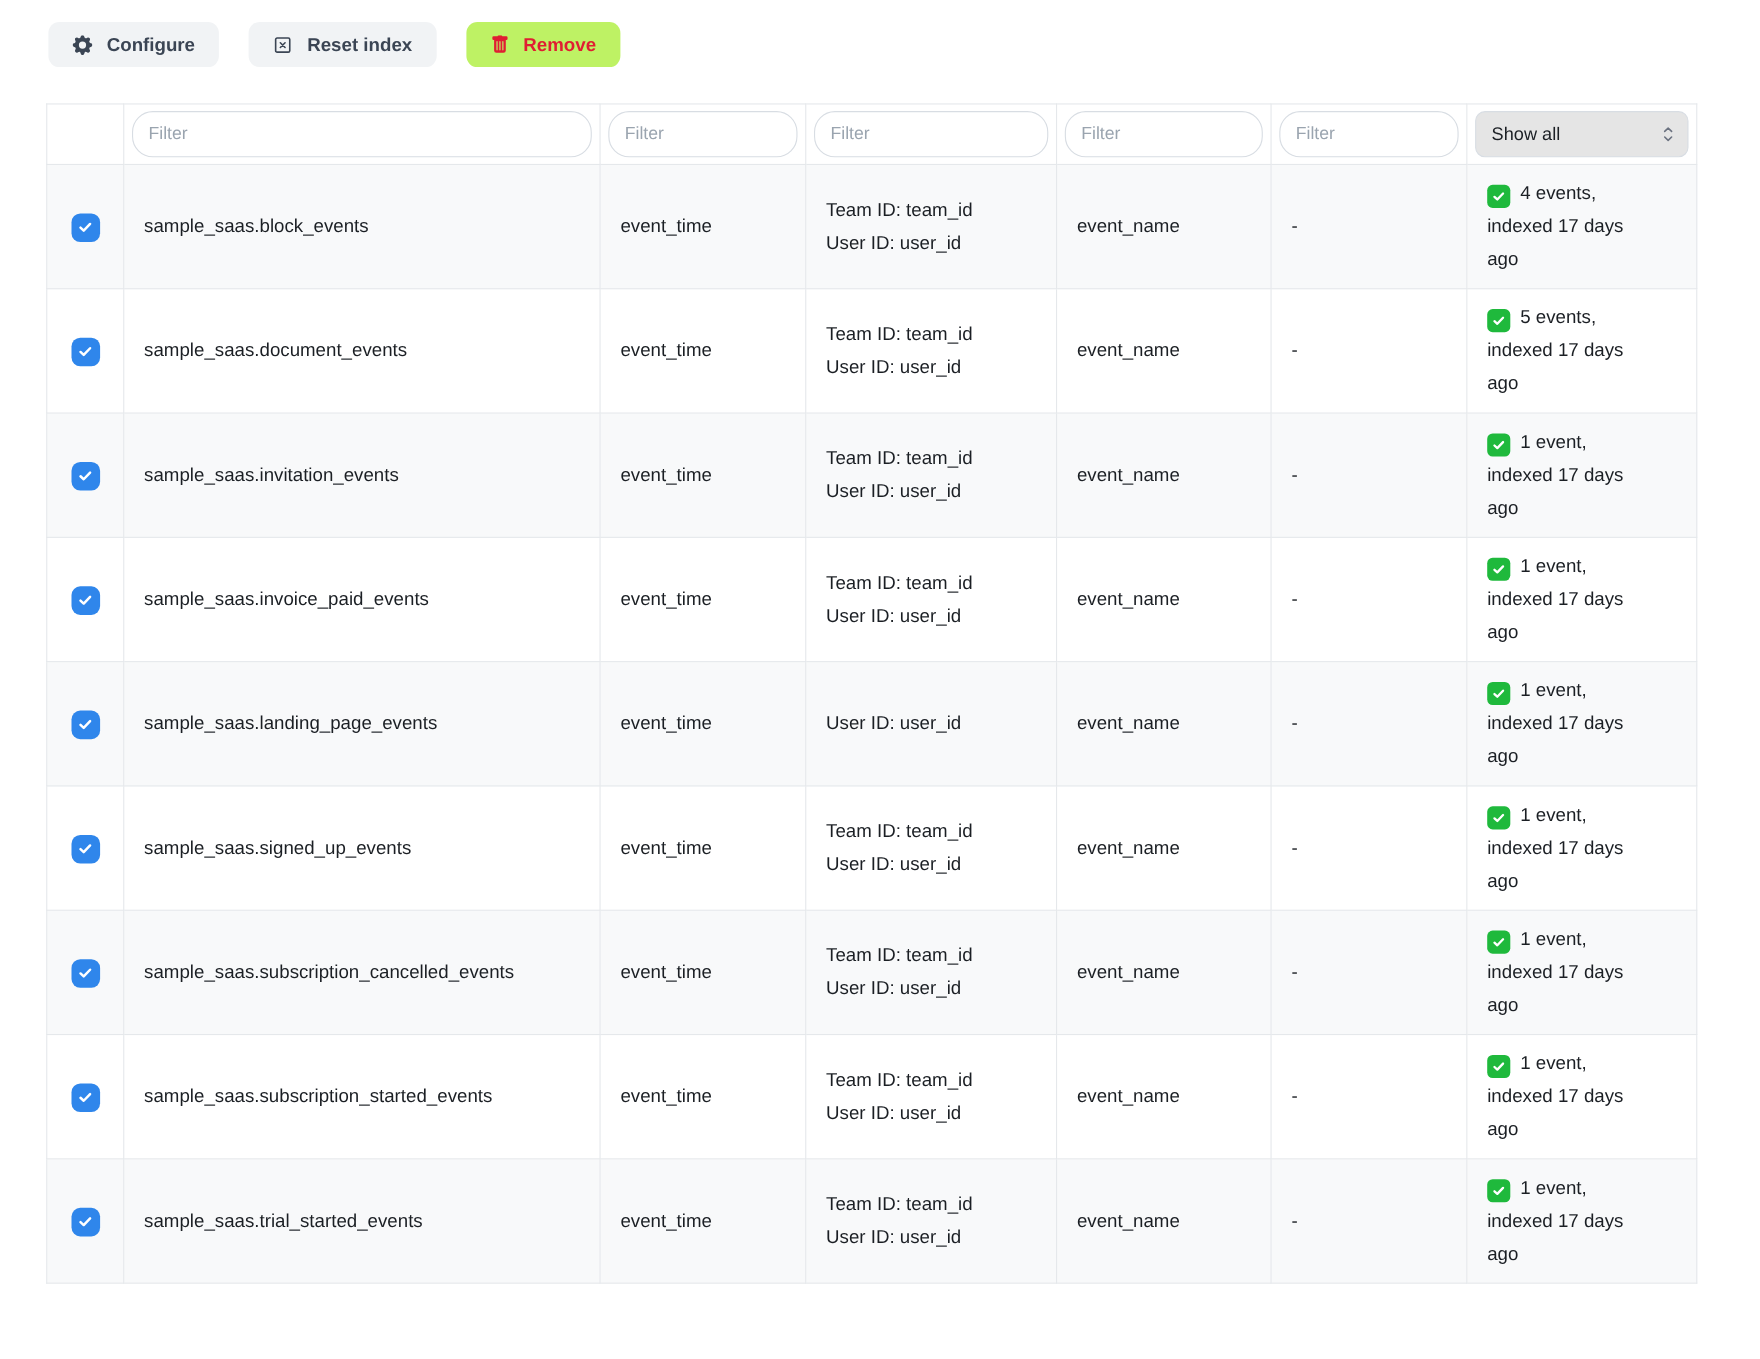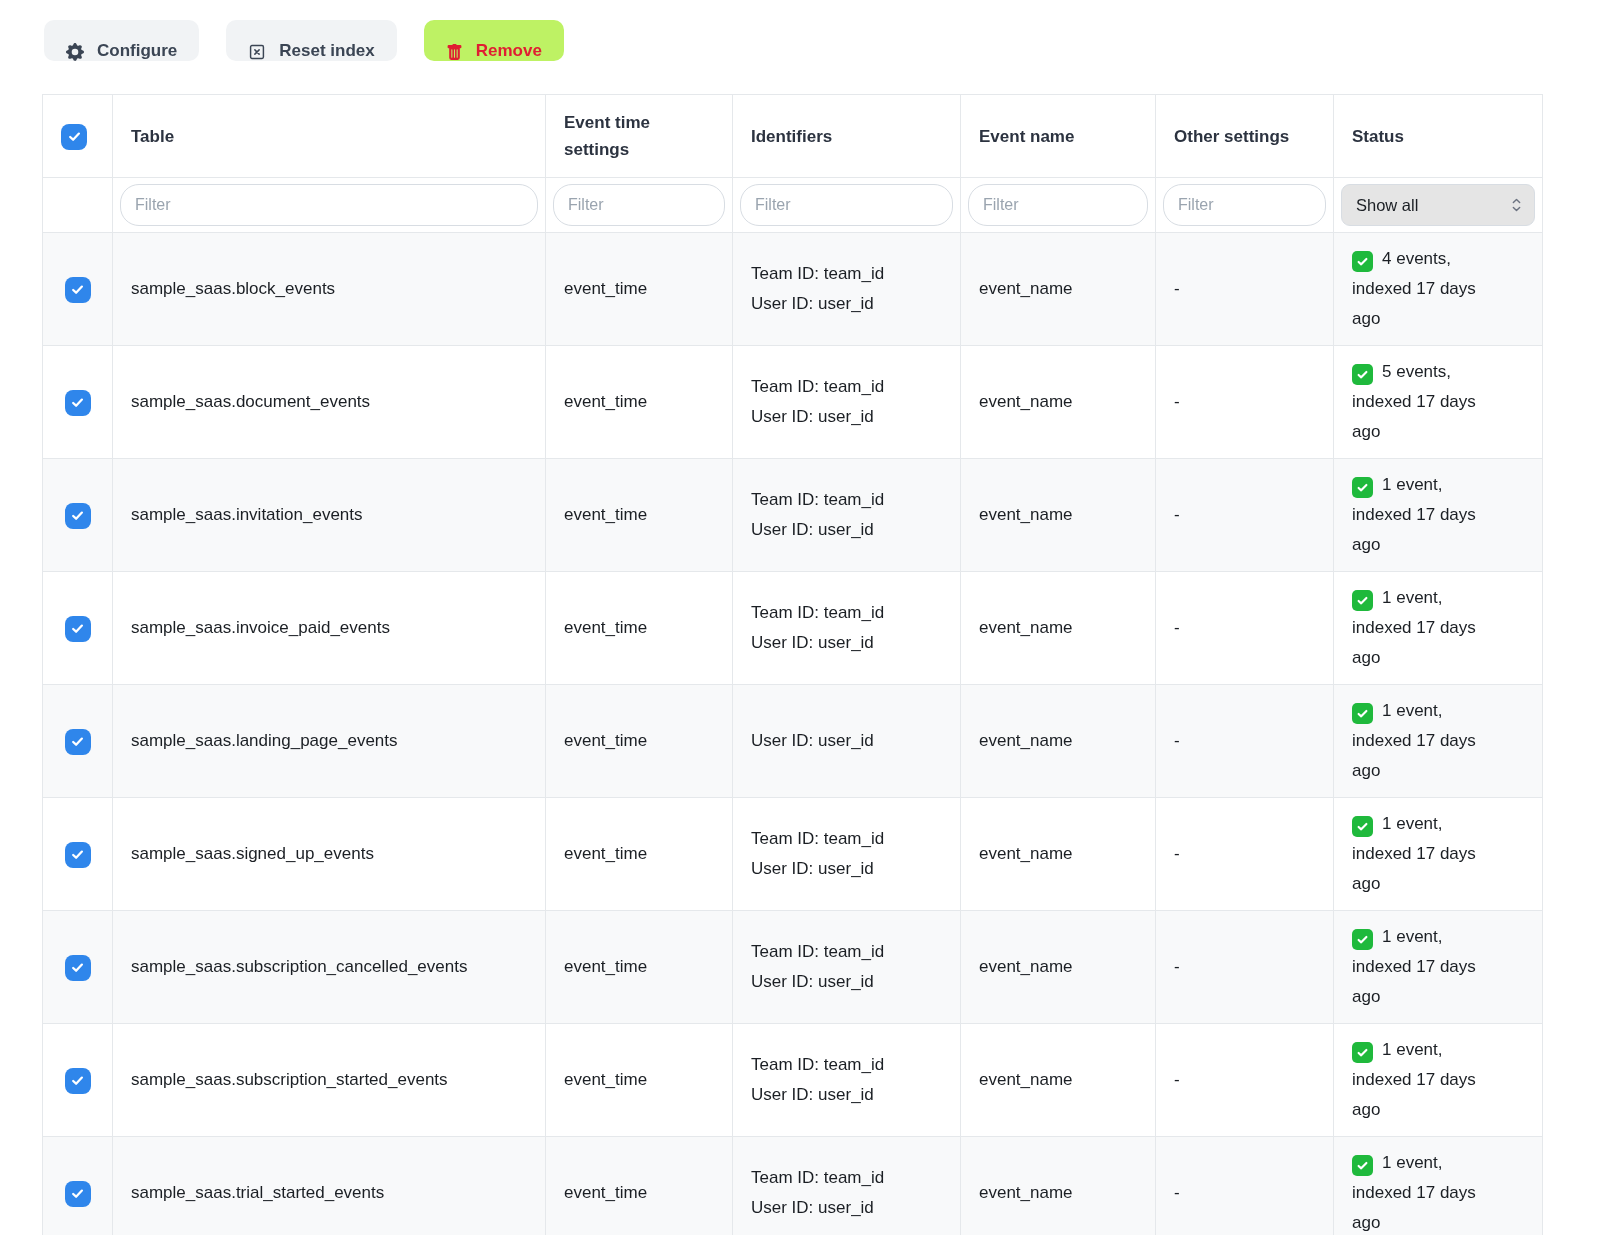--- a/index.html
+++ b/index.html
@@ -8,21 +8,21 @@
     font-family: "Liberation Sans", "DejaVu Sans", sans-serif;
     color: #1b1f24;
     height: 1235px;
     overflow: hidden;
   }
   .page { padding: 20px 0 0 42px; }
 
   
   .toolbar { display: flex; align-items: center; gap: 27px; margin-left: 2px; }
   .tb-btn {
-    display: inline-flex; align-items: flex-end; gap: 13px;
+    display: inline-flex; align-items: center; gap: 13px;
     height: 41px; padding: 0 22px;
     border: none; border-radius: 10px;
     background: #f1f3f5; color: #3b4554;
     font-family: inherit; font-size: 17px; font-weight: 700;
     cursor: pointer;
   }
   .tb-btn svg { flex: 0 0 auto; }
   .tb-btn.danger { background: #bef264; color: #e01e32; }
 
   
@@ -118,35 +118,20 @@
     <colgroup>
       <col style="width:70px">
         <col style="width:433px">
         <col style="width:187px">
       <col style="width:228px">
         <col style="width:195px">
         <col style="width:178px">
         <col style="width:209px">
     </colgroup>
     <thead>
-      <tr class="head-row">
-        <th class="cell-checkbox">
-          <span class="checkbox">
-            <svg width="15" height="15" viewBox="0 0 16 16">
-                <polyline points="3.4,8.5 6.5,11.4 12.7,4.9" fill="none" stroke="#fff" stroke-width="2.4" stroke-linecap="round" stroke-linejoin="round"></polyline>
-              </svg>
-          </span>
-        </th>
-        <th>Table</th>
-        <th>Event time settings</th>
-        <th>Identifiers</th>
-        <th>Event name</th>
-        <th>Other settings</th>
-        <th>Status</th>
-      </tr>
       <tr class="filter-row">
         <td></td>
         <td>
             <div class="filter-wrap"><input class="filter-input" placeholder="Filter" style=""></div>
           </td>
         <td>
             <div class="filter-wrap"><input class="filter-input" placeholder="Filter" style=""></div>
           </td>
         <td>
             <div class="filter-wrap"><input class="filter-input" placeholder="Filter" style=""></div>

